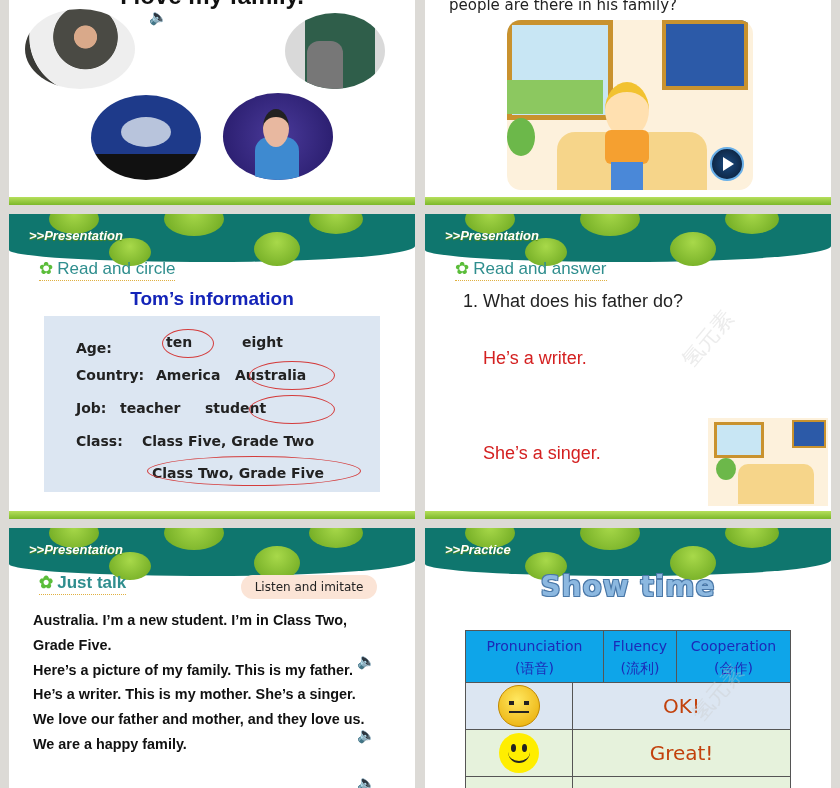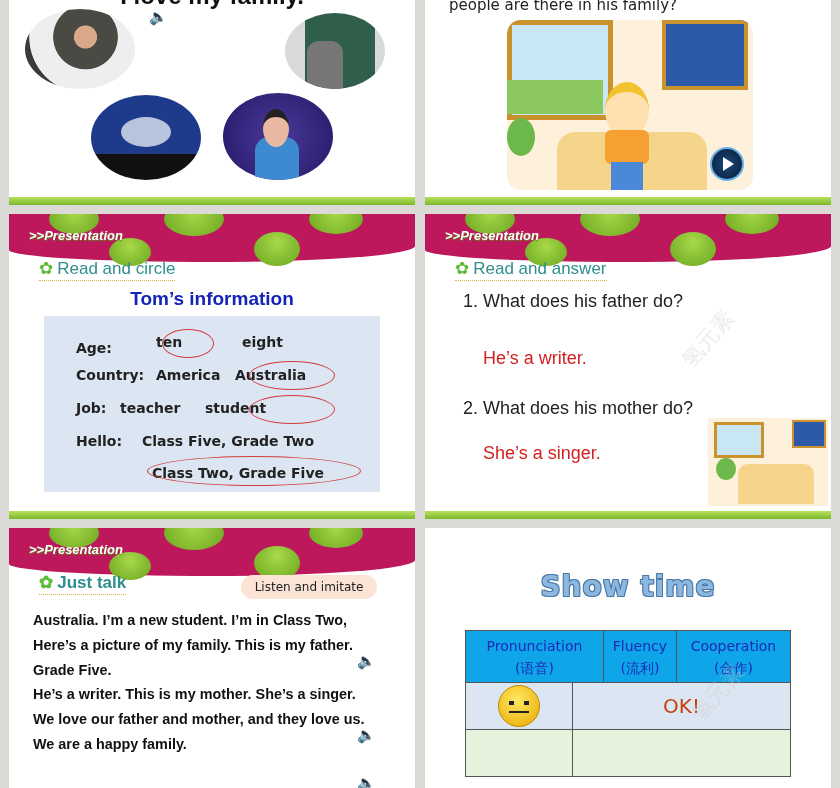--- a/index.html
+++ b/index.html
@@ -6,21 +6,21 @@
   body{width:840px;height:788px;background:#dcdad6;position:relative;overflow:hidden;font-family:"Liberation Sans",sans-serif;}
   .slide{position:absolute;background:#fff;overflow:hidden;}
   .s1{left:9px;top:-10px;width:406px;height:215px;}
   .s2{left:425px;top:-10px;width:406px;height:215px;}
   .s3{left:9px;top:214px;width:406px;height:305px;}
   .s4{left:425px;top:214px;width:406px;height:305px;}
   .s5{left:9px;top:528px;width:406px;height:270px;}
   .s6{left:425px;top:528px;width:406px;height:270px;}
   .greenbar{position:absolute;left:0;right:0;bottom:0;height:8px;background:linear-gradient(#b6df5c,#7cb82a);}
   .s1 .greenbar,.s2 .greenbar{bottom:0;}
-  .header{position:absolute;left:0;top:0;width:100%;height:48px;background:#be185d;border-bottom-left-radius:50% 12px;border-bottom-right-radius:50% 16px;}
+  .header{position:absolute;left:0;top:0;width:100%;height:48px;background:#0f766e;border-bottom-left-radius:50% 12px;border-bottom-right-radius:50% 16px;}
   .hdot{position:absolute;border-radius:50%;background:radial-gradient(circle at 50% 30%,#a8d94a,#6aa51e);}
   .hlabel{position:absolute;left:20px;top:14px;color:#fff;font-style:italic;font-weight:bold;font-size:13px;text-shadow:0 1px 1px #5a8a10;}
   .section{position:absolute;left:30px;top:44px;font-size:17px;color:#2f8e8e;border-bottom:1px dotted #e0b040;padding-bottom:1px;}
   .section .clover{color:#5bbd3a;margin-right:4px;}
   .section.bold{font-weight:bold;}
   .title1{position:absolute;left:0;width:406px;top:-8px;text-align:center;font-weight:bold;font-size:24px;color:#111;}
   .oval{position:absolute;border-radius:50%;overflow:hidden;}
   .speaker{position:absolute;color:#bbb;font-size:15px;}
   .q-top{position:absolute;left:24px;top:6px;font-size:15px;color:#222;font-family:"DejaVu Sans",sans-serif;}
   .scene{position:absolute;left:82px;top:30px;width:246px;height:170px;border-radius:14px;background:#fdf1dc;overflow:hidden;}
@@ -87,55 +87,54 @@
     <div class="hdot" style="left:155px;top:-12px;width:60px;height:34px;"></div>
     <div class="hdot" style="left:100px;top:24px;width:42px;height:28px;"></div>
     <div class="hdot" style="left:245px;top:18px;width:46px;height:34px;"></div>
     <div class="hdot" style="left:300px;top:-10px;width:54px;height:30px;"></div>
     <div class="hlabel">&gt;&gt;Presentation</div>
   </div>
   <div class="section"><span class="clover">✿</span><span>Read and circle</span></div>
   <div class="tomtitle">Tom’s information</div>
   <div class="infobox">
     <div class="row" style="top:24px;"><span>Age:</span></div>
-    <div class="row" style="left:112px;top:18px;">ten</div>
+    <div class="row" style="left:122px;top:18px;">ten</div>
     <div class="row" style="left:198px;top:18px;">eight</div>
     <div class="circ" style="left:118px;top:13px;width:50px;height:27px;"></div>
 
     <div class="row" style="top:51px;"><span>Country:</span></div>
     <div class="row" style="left:112px;top:51px;">America</div>
     <div class="row" style="left:191px;top:51px;">Australia</div>
     <div class="circ" style="left:205px;top:45px;width:84px;height:27px;"></div>
 
     <div class="row" style="top:84px;"><span>Job:</span></div>
     <div class="row" style="left:76px;top:84px;">teacher</div>
     <div class="row" style="left:161px;top:84px;">student</div>
     <div class="circ" style="left:205px;top:79px;width:84px;height:27px;"></div>
 
-    <div class="row" style="top:117px;"><span>Hello:</span></div>
+    <div class="row" style="top:117px;"><span>Class:</span></div>
     <div class="row" style="left:98px;top:117px;">Class Five, Grade Two</div>
     <div class="row" style="left:108px;top:149px;">Class Two, Grade Five</div>
     <div class="circ" style="left:103px;top:140px;width:212px;height:28px;"></div>
   </div>
   <div class="greenbar"></div>
 </div>
 
 <div class="slide s4">
   <div class="header">
     <div class="hdot" style="left:40px;top:-10px;width:50px;height:30px;"></div>
     <div class="hdot" style="left:155px;top:-12px;width:60px;height:34px;"></div>
     <div class="hdot" style="left:100px;top:24px;width:42px;height:28px;"></div>
     <div class="hdot" style="left:245px;top:18px;width:46px;height:34px;"></div>
     <div class="hdot" style="left:300px;top:-10px;width:54px;height:30px;"></div>
     <div class="hlabel">&gt;&gt;Presentation</div>
   </div>
   <div class="section"><span class="clover">✿</span><span>Read and answer</span></div>
   <div class="qa" style="top:77px;">1. What does his father do?</div>
   <div class="ans" style="top:134px;">He’s a writer.</div>
-  <div class="qa" style="top:184px;">2. What does his mother do?</div>
   <div class="ans" style="top:229px;">She’s a singer.</div>
   <div style="position:absolute;left:283px;top:204px;width:120px;height:88px;background:#fdf1dc;overflow:hidden;">
     <div style="position:absolute;left:6px;top:4px;width:44px;height:30px;background:#c8e6f4;border:3px solid #c9922e;"></div>
     <div style="position:absolute;left:84px;top:2px;width:30px;height:24px;background:#2c5aa8;border:2px solid #c9922e;"></div>
     <div style="position:absolute;left:30px;top:46px;width:76px;height:40px;background:#f6d58a;border-radius:10px 10px 0 0;"></div>
     <div style="position:absolute;left:8px;top:40px;width:20px;height:22px;background:#6cb84a;border-radius:50%;"></div>
   </div>
   <div class="watermark" style="left:250px;top:110px;">氢元素</div>
   <div class="greenbar"></div>
 </div>
@@ -146,32 +145,40 @@
     <div class="hdot" style="left:155px;top:-12px;width:60px;height:34px;"></div>
     <div class="hdot" style="left:100px;top:24px;width:42px;height:28px;"></div>
     <div class="hdot" style="left:245px;top:18px;width:46px;height:34px;"></div>
     <div class="hdot" style="left:300px;top:-10px;width:54px;height:30px;"></div>
     <div class="hlabel">&gt;&gt;Presentation</div>
   </div>
   <div class="section bold"><span class="clover">✿</span><span>Just talk</span></div>
   <div class="bubble">Listen and imitate</div>
   <div class="talk">
     <div>Australia. I’m a new student. I’m in Class Two,</div>
+    <div>Grade Five.</div>
     <div>Here’s a picture of my family. This is my father.</div>
-    <div>Grade Five.</div>
     <div>He’s a writer. This is my mother. She’s a singer.</div>
     <div>We love our father and mother, and they love us.</div>
     <div>We are a happy family.</div>
   </div>
   <div class="speaker" style="left:348px;top:124px;">🔈</div>
   <div class="speaker" style="left:348px;top:198px;">🔈</div>
   <div class="speaker" style="left:348px;top:246px;">🔈</div>
 </div>
 
 <div class="slide s6">
+  <div class="header">
+    <div class="hdot" style="left:40px;top:-10px;width:50px;height:30px;"></div>
+    <div class="hdot" style="left:155px;top:-12px;width:60px;height:34px;"></div>
+    <div class="hdot" style="left:100px;top:24px;width:42px;height:28px;"></div>
+    <div class="hdot" style="left:245px;top:18px;width:46px;height:34px;"></div>
+    <div class="hdot" style="left:300px;top:-10px;width:54px;height:30px;"></div>
+    <div class="hlabel">&gt;&gt;Practice</div>
+  </div>
   <div class="showtime">Show time</div>
   <table class="rubric">
     <tbody>
         <tr class="th">
       <td colspan="2" style="width:128px;">
             <div>Pronunciation</div>
             <div>(语音)</div>
           </td>
       <td style="width:70px;">
             <div>Fluency</div>
@@ -186,19 +193,29 @@
       <td style="width:104px;">
         <span class="face" style="background:radial-gradient(circle at 45% 35%,#ffe860,#e8a800);border:1px solid #c08800;">
           <span style="position:absolute;left:10px;top:15px;width:5px;height:4px;background:#222;"></span>
           <span style="position:absolute;right:10px;top:15px;width:5px;height:4px;background:#222;"></span>
           <span style="position:absolute;left:10px;top:25px;width:20px;height:2px;background:#222;"></span>
         </span>
       </td>
       <td colspan="3" class="rate">OK!</td>
     </tr>
     <tr class="r2">
+      <td>
+        <span class="face" style="background:#ffee00;">
+          <span style="position:absolute;left:12px;top:11px;width:5px;height:8px;background:#222;border-radius:50%;"></span>
+          <span style="position:absolute;right:12px;top:11px;width:5px;height:8px;background:#222;border-radius:50%;"></span>
+          <span style="position:absolute;left:9px;top:16px;width:22px;height:12px;border-bottom:2px solid #222;border-radius:0 0 12px 12px;"></span>
+        </span>
+      </td>
+      <td colspan="3" class="rate">Great!</td>
+    </tr>
+    <tr class="r2">
           <td style="height:30px;"></td>
           <td colspan="3"></td>
         </tr>
   </tbody>
     </table>
   <div class="watermark" style="left:260px;top:150px;">氢元素</div>
 </div>
 
 </body></html>

